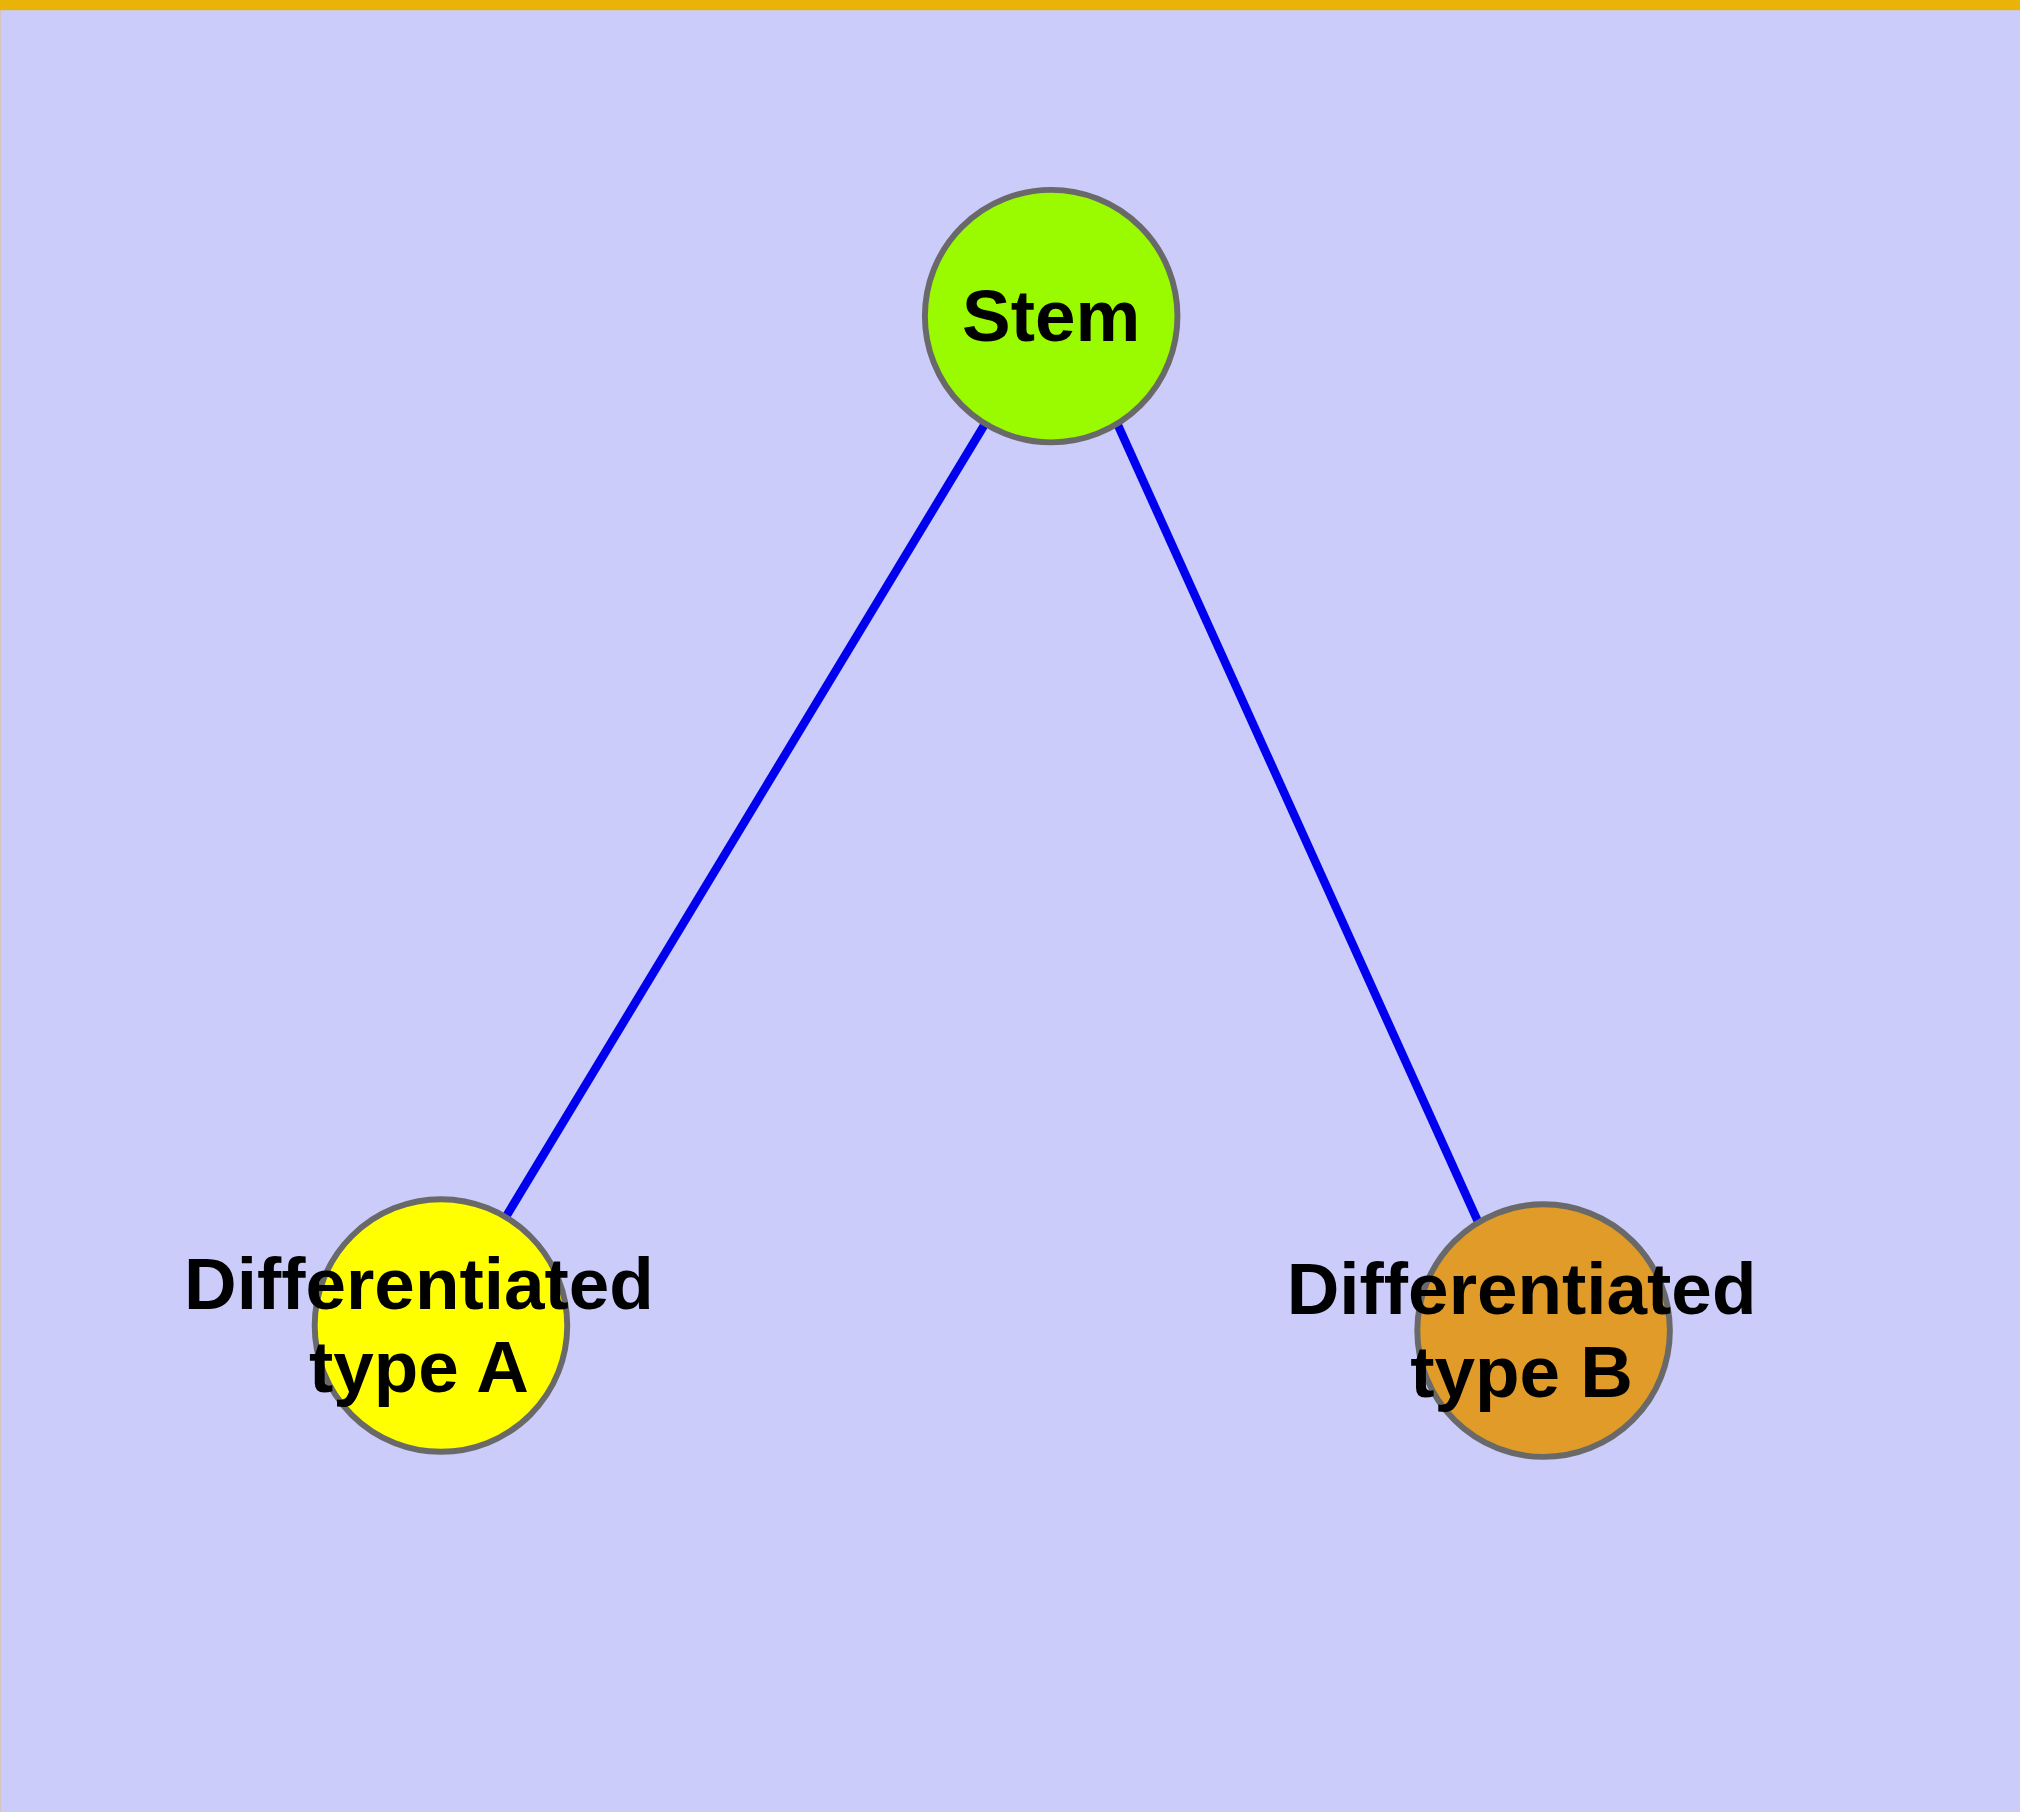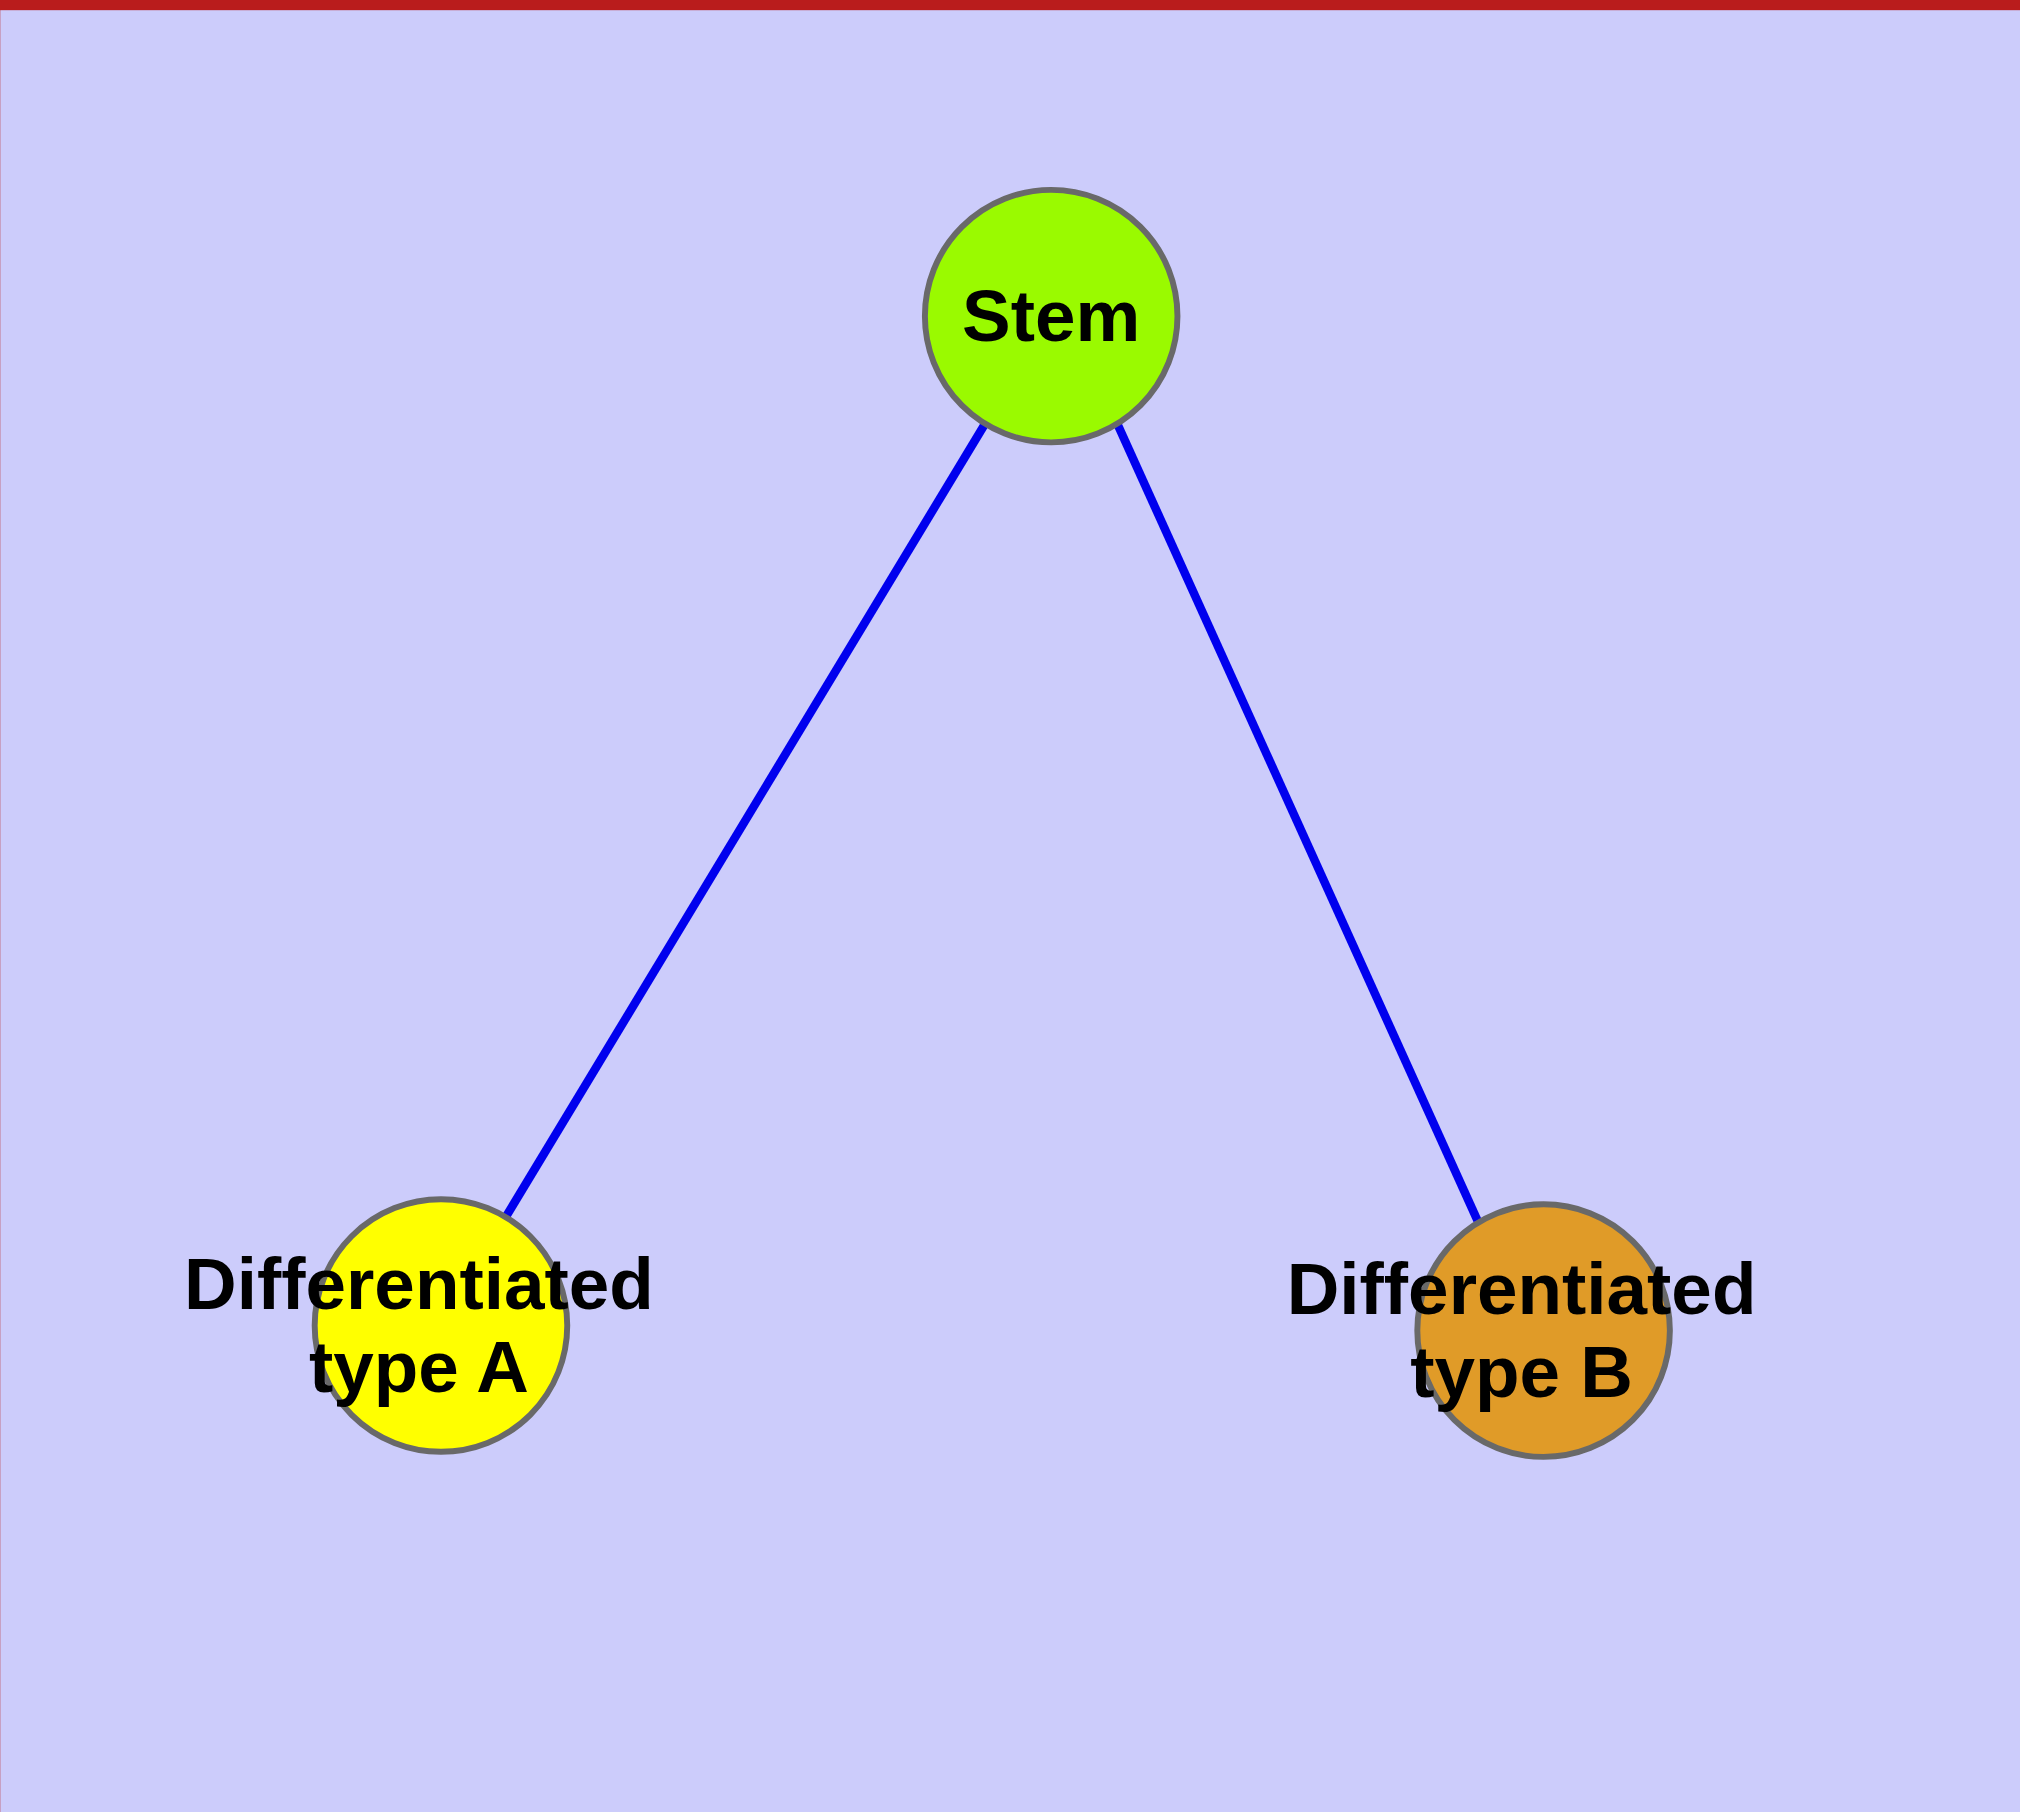--- a/index.html
+++ b/index.html
@@ -28,21 +28,21 @@
     font-weight: bold;
     fill: #000000;
     text-anchor: middle;
     font-family: "Liberation Sans", "DejaVu Sans", sans-serif;
     paint-order: normal;
   }
 </style>
 </head>
 <body>
 
-<div id="canvas" style="width: 2021px; height: 1812px; background: #b91c1c;">
+<div id="canvas" style="width: 2021px; height: 1812px; background: #eab308;">
   <svg id="graph-svg" viewBox="0 0 2384 2138" xmlns="http://www.w3.org/2000/svg">
 
     <rect id="bg-rect" x="0" y="12" width="2384" height="2126" fill="#ccccfb"></rect>
 
     <g id="edges-group">
       <line id="edge-stem-to-a" stroke-linecap="butt" x1="1162" y1="500" x2="597" y2="1435" stroke="#0000ee" stroke-width="10"></line>
       <line id="edge-stem-to-b" stroke-linecap="butt" x1="1318" y1="500" x2="1743" y2="1440" stroke="#0000ee" stroke-width="10"></line>
     </g>
 
     <g id="nodes-group">

